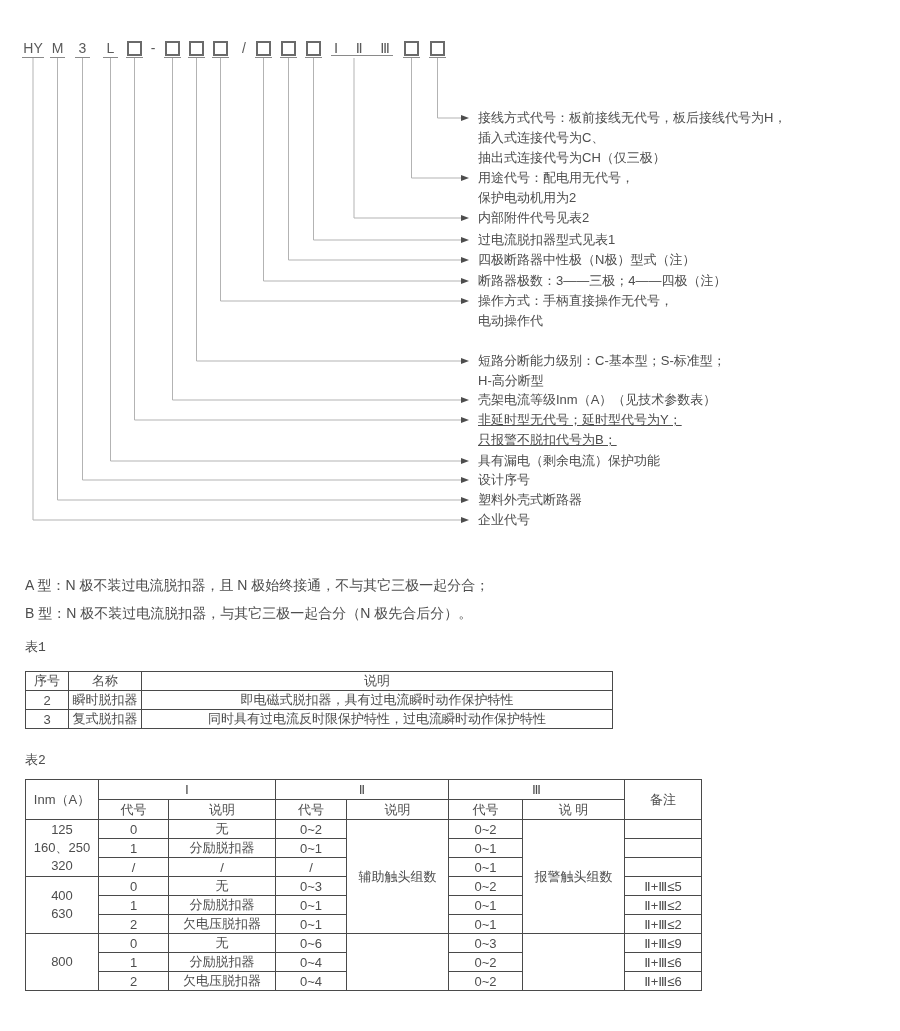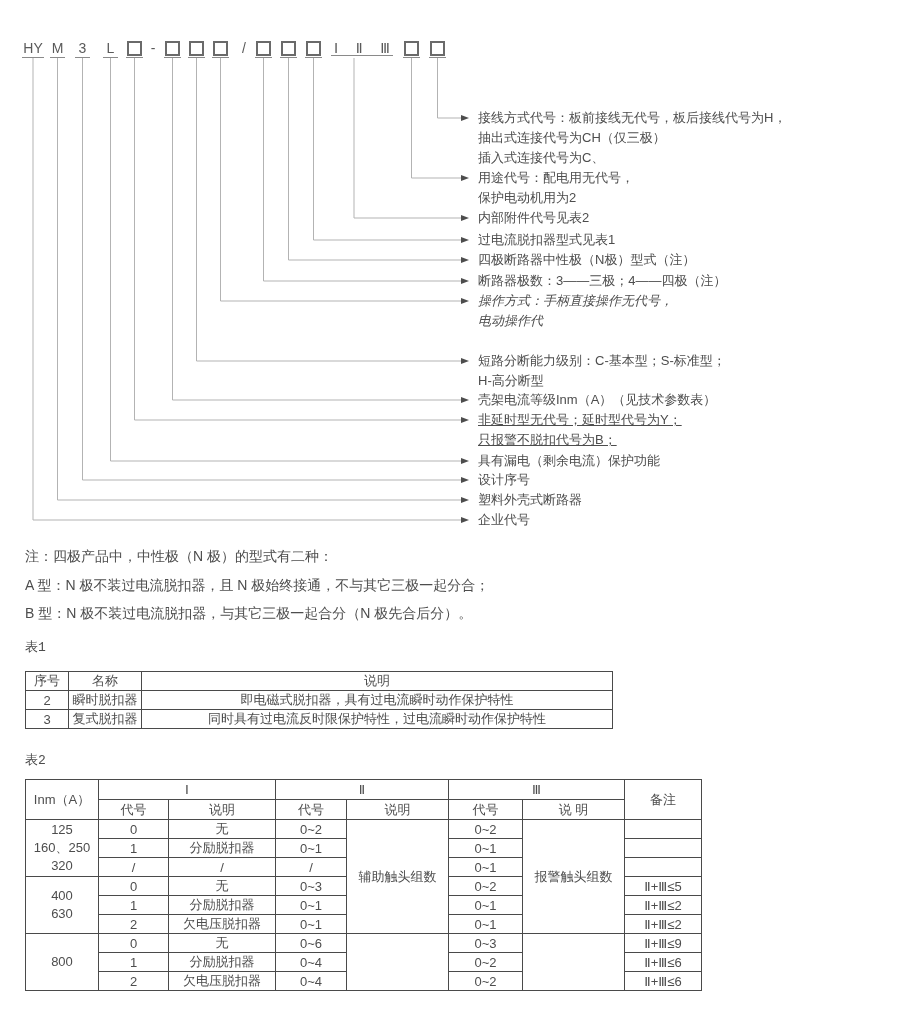--- a/index.html
+++ b/index.html
@@ -96,40 +96,40 @@
   </span>
   <span class="sym u" style="left:403px;width:17px;">
       <span class="box"></span>
     </span>
   <span class="sym u" style="left:429px;width:17px;">
       <span class="box"></span>
     </span>
 
   <div class="exp" style="top:108px;">
     <div>接线方式代号：板前接线无代号，板后接线代号为H，</div>
+    <div>插入式连接代号为C、</div>
     <div>抽出式连接代号为CH（仅三极）</div>
-    <div>插入式连接代号为C、</div>
   </div>
   <div class="exp" style="top:168px;">
     <div>用途代号：配电用无代号，</div>
     <div>保护电动机用为2</div>
   </div>
   <div class="exp" style="top:208px;">
     <div>内部附件代号见表2</div>
   </div>
   <div class="exp" style="top:230px;">
     <div>过电流脱扣器型式见表1</div>
   </div>
   <div class="exp" style="top:250px;">
     <div>四极断路器中性极（N极）型式（注）</div>
   </div>
   <div class="exp" style="top:271px;">
     <div>断路器极数：3——三极；4——四极（注）</div>
   </div>
-  <div class="exp" style="top:291px;font-style:italic;">
+  <div class="exp" style="top:291px;">
     <div>操作方式：手柄直接操作无代号，</div>
     <div>电动操作代</div>
   </div>
   <div class="exp" style="top:390px;">
     <div>壳架电流等级Inm（A）（见技术参数表）</div>
   </div>
   <div class="exp" style="top:351px;">
     <div>短路分断能力级别：C-基本型；S-标准型；</div>
     <div>H-高分断型</div>
   </div>
@@ -143,21 +143,20 @@
   <div class="exp" style="top:470px;">
     <div>设计序号</div>
   </div>
   <div class="exp" style="top:490px;">
     <div>塑料外壳式断路器</div>
   </div>
   <div class="exp" style="top:510px;">
     <div>企业代号</div>
   </div>
 
-  <div class="note" style="top:546px;">注：四极产品中，中性极（N 极）的型式有二种：</div>
   <div class="note" style="top:575px;">A 型：N 极不装过电流脱扣器，且 N 极始终接通，不与其它三极一起分合；</div>
   <div class="note" style="top:603px;">B 型：N 极不装过电流脱扣器，与其它三极一起合分（N 极先合后分）。</div>
 
   <div class="tbl-label" style="top:638px;">表1</div>
   <table id="table1">
     <colgroup>
         <col style="width:43px">
         <col style="width:73px">
         <col style="width:471px">
       </colgroup>

